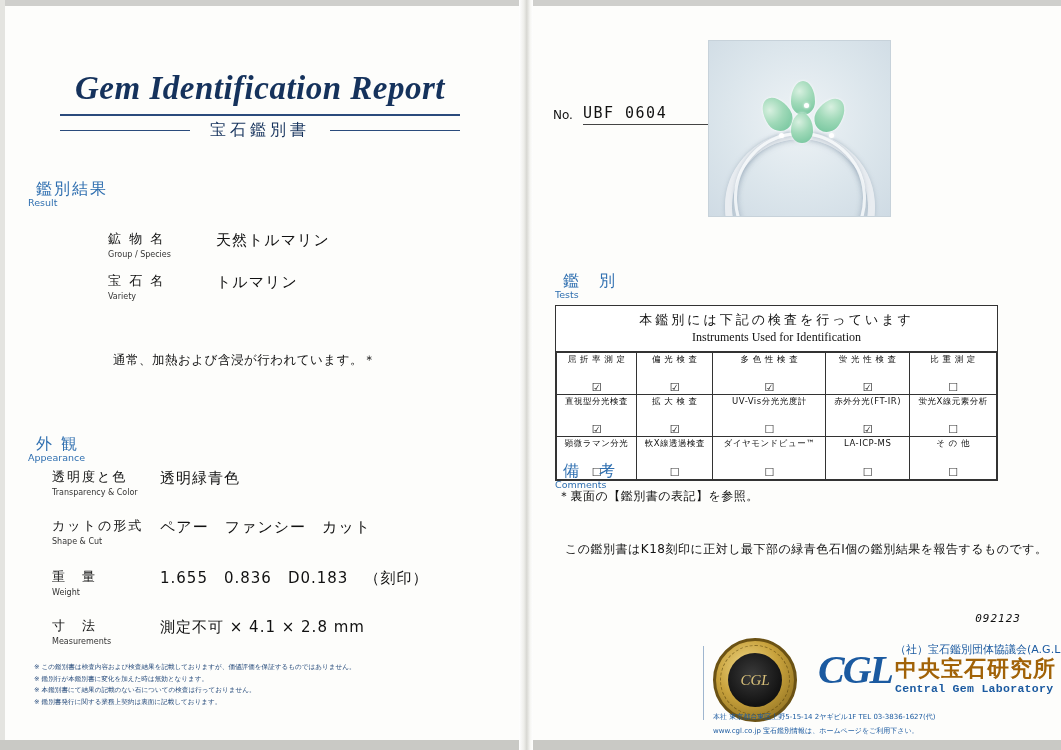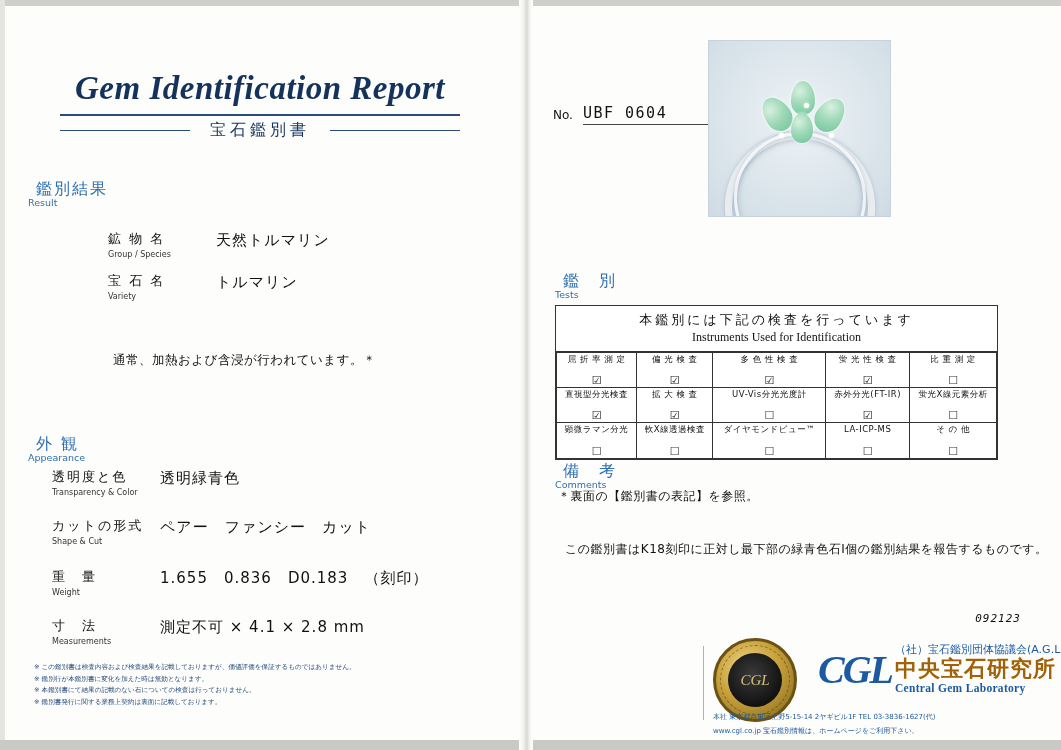--- a/index.html
+++ b/index.html
@@ -131,21 +131,21 @@
   .tests-head {
     text-align:center; padding:5px 0 6px 0; border-bottom:1px solid #333;
   }
   .tests-head .l1 { font-size:13px; letter-spacing:3px; font-family:"DejaVu Sans", sans-serif; color:#111; }
   .tests-head .l2 { font-size:12px; font-family:"Liberation Serif", serif; color:#111; margin-top:1px; }
   .tests-table td {
     border:1px solid #333; height:30px; text-align:center; vertical-align:middle;
     font-family:"DejaVu Sans", sans-serif; font-size:8.5px; color:#111;
     padding:1px 2px; line-height:1.2;
   }
-  .cellwrap { display:flex; flex-direction:column; align-items:center; justify-content:center; gap:11px; }
+  .cellwrap { display:flex; flex-direction:column; align-items:center; justify-content:center; gap:18px; }
   .cellwrap .t { white-space:nowrap; letter-spacing:0.5px; }
   .mark { font-size:11px; line-height:1; color:#111; }
   .mark.check::before { content:"\2611"; }
   .mark.empty::before { content:"\2610"; color:#333; }
 
   
   .comment-line {
     position:absolute;
     font-family:"DejaVu Sans", sans-serif;
     font-size:12px; color:#111; letter-spacing:0.5px;
@@ -183,21 +183,21 @@
     white-space:nowrap;
     text-align:center;
   }
   .cgl-jp {
     position:absolute; left:182px; top:14px;
     font-family:"DejaVu Sans", sans-serif; font-size:22px; font-weight:bold; color:#a16207;
     letter-spacing:1px; white-space:nowrap;
   }
   .cgl-en {
     position:absolute; left:182px; top:42px;
-    font-family:Liberation Serif, serif; font-size:11.5px; font-weight:bold; color:#1b5aa0;
+    font-family:Liberation Mono, monospace; font-size:11.5px; font-weight:bold; color:#1b5aa0;
     letter-spacing:0.3px; white-space:nowrap;
   }
   .cgl-addr {
     position:absolute; left:0px; top:72px; width:340px;
     font-family:"DejaVu Sans", sans-serif; font-size:7px; color:#1b5aa0; line-height:1.6;
     white-space:nowrap;
   }
   .cgl-url {
     position:absolute; left:0px; top:86px; width:340px;
     font-family:"DejaVu Sans", sans-serif; font-size:7px; color:#1b5aa0; line-height:1.6;

